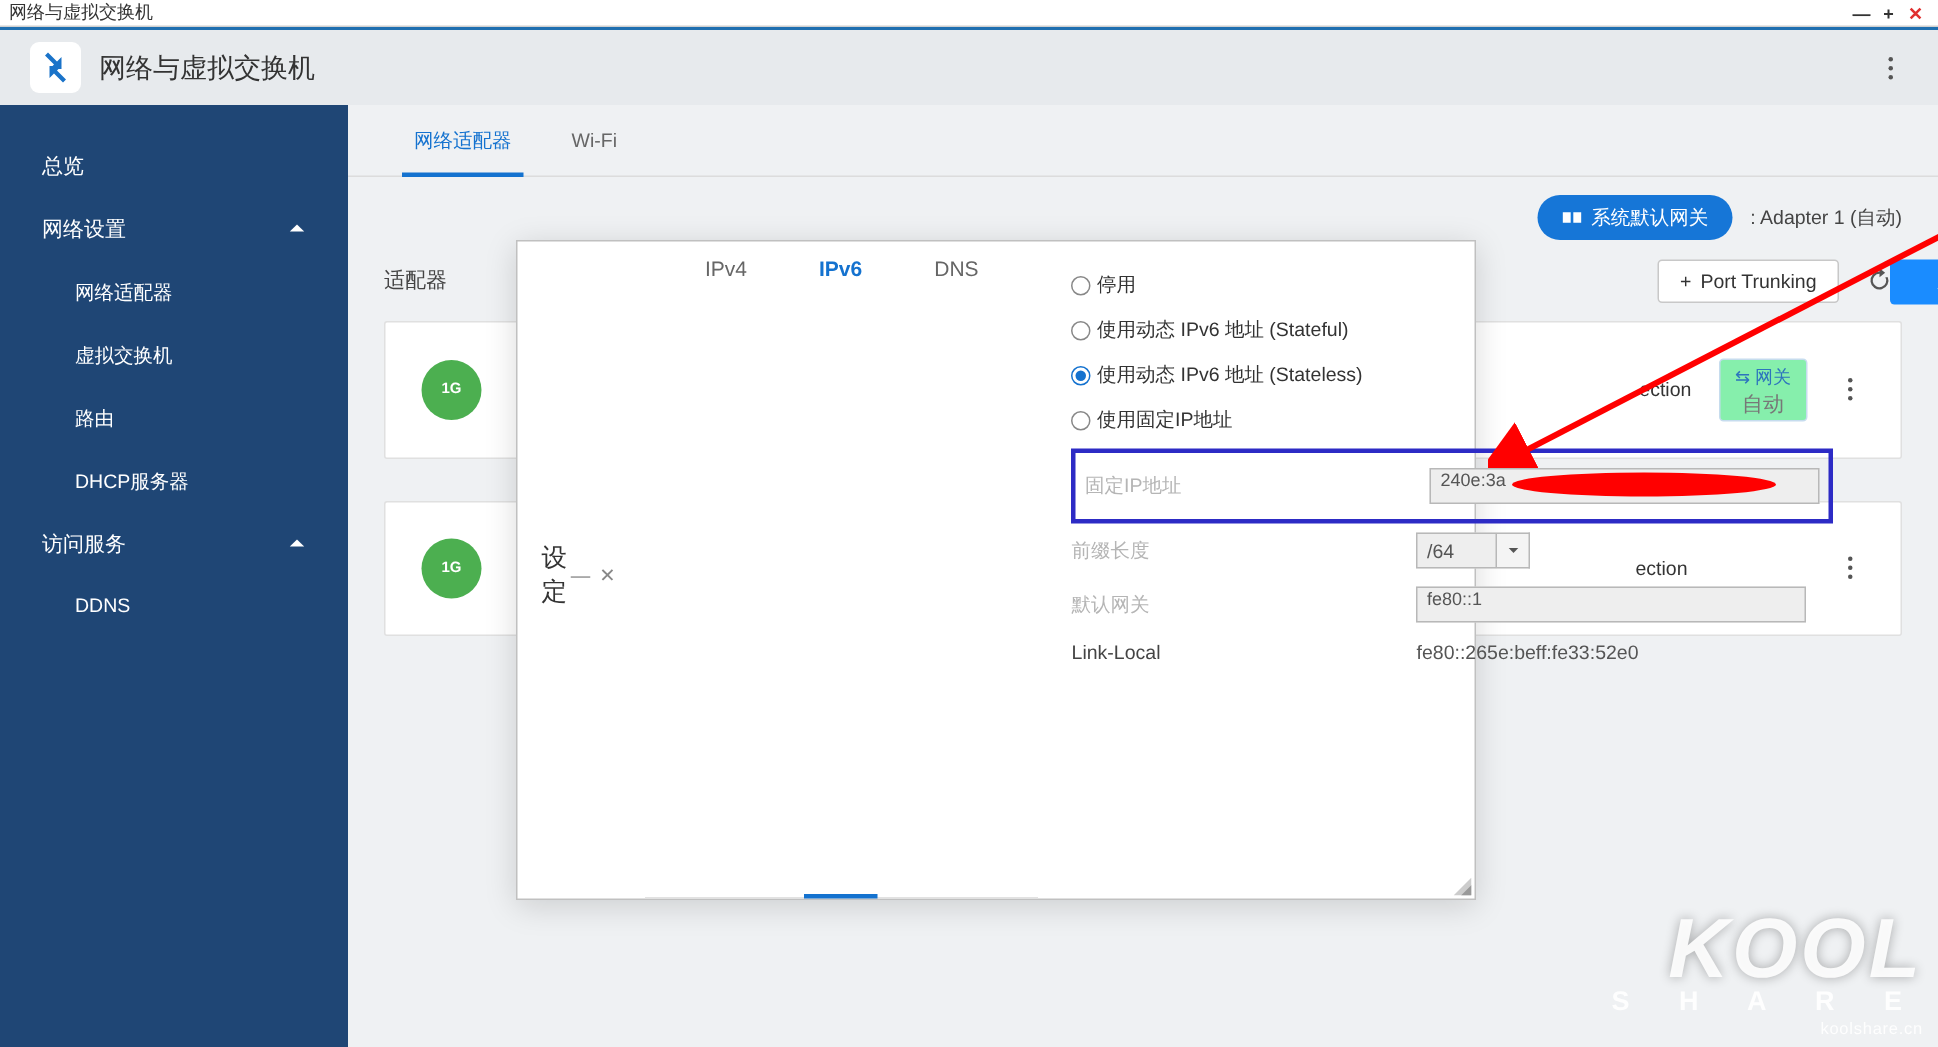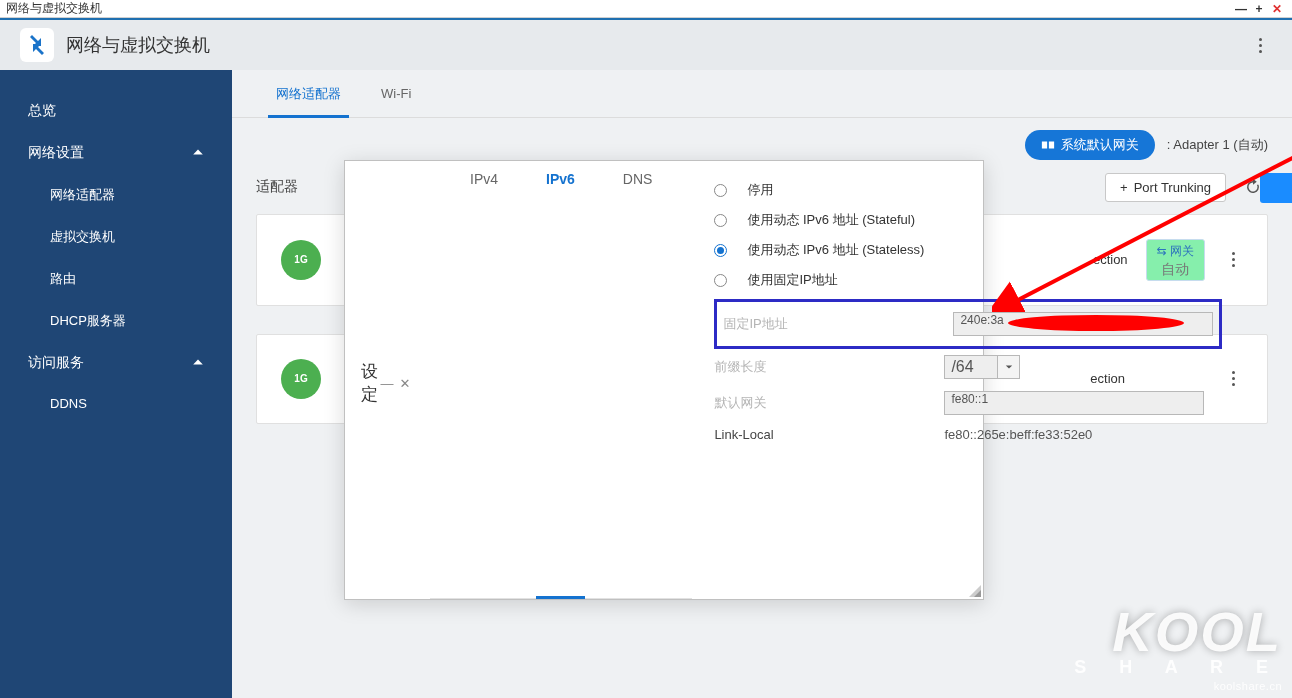--- a/index.html
+++ b/index.html
@@ -220,21 +220,21 @@
       height:3px; background:#1472cf;
     }
     .modal-body {
       flex:1;
       padding: 14px 22px;
       position:relative;
     }
     .radio-row {
       display:flex; align-items:center;
       padding:6px 0;
-      gap:20px;
+      gap:4px;
       font-size:13px;
       color:#333;
     }
     .radio {
       width:13px; height:13px; border:1px solid #888; border-radius:50%;
       display:flex; align-items:center; justify-content:center;
     }
     .radio.checked { border-color:#1472cf; }
     .radio.checked::after { content:""; width:7px; height:7px; background:#1472cf; border-radius:50%; }
 
@@ -262,21 +262,21 @@
       border:1px solid #b8b8b8;
       background:#eee;
       padding: 0 6px;
       font-size:12px;
       color:#555;
       position:relative;
     }
     .select-wrap { display:flex; }
     .select-val {
       width:54px; height:24px; border:1px solid #b8b8b8; background:#eee;
-      padding:0 6px; font-size:16px; color:#555; display:flex; align-items:center;
+      padding:0 6px; font-size:13px; color:#555; display:flex; align-items:center;
     }
     .select-btn {
       width:22px; height:24px; border:1px solid #b8b8b8; border-left:none;
       background:#f4f4f4; display:flex; align-items:center; justify-content:center;
     }
     .select-btn svg{ width:8px; height:8px; fill:#555; }
     .static-val { font-size:13px; color:#555; }
 
     
     .scribble {

